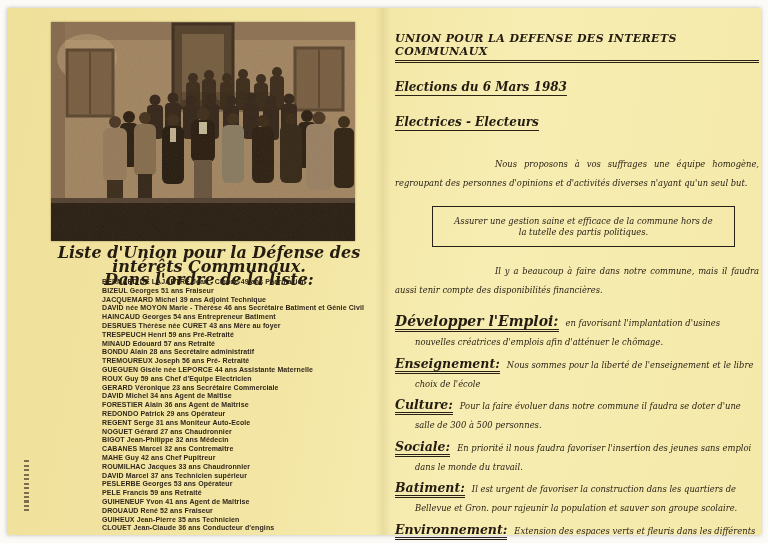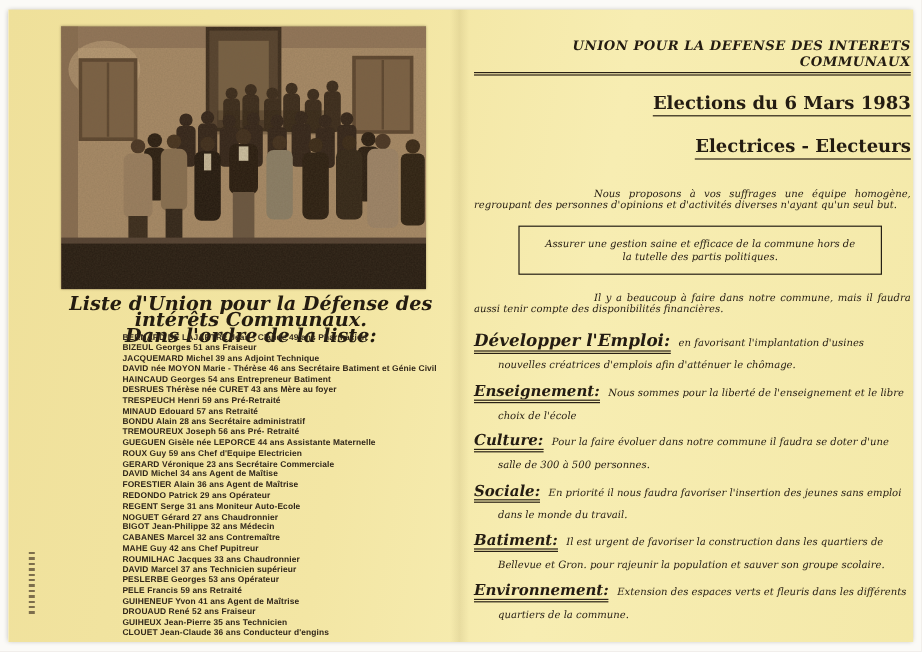--- a/index.html
+++ b/index.html
@@ -18,28 +18,28 @@
   .list-title{position:absolute;left:36px;top:238px;width:332px;text-align:center;
               font-style:italic;font-weight:bold;font-size:16px;line-height:13.5px;color:#241c10;}
   .cand-list{position:absolute;left:95px;top:270px;width:268px;
              font-family:"Liberation Sans",sans-serif;font-weight:bold;
              font-size:7px;line-height:8.8px;color:#31271a;letter-spacing:.1px;}
   .imprint{position:absolute;left:17px;top:452px;width:5px;height:54px;opacity:.75;
            background:repeating-linear-gradient(180deg,#564731 0 2px,transparent 2px 4.5px);}
 
   
   .front{position:absolute;left:388px;top:24px;width:364px;color:#241c12;}
-  .center{text-align:right;}
+  .center{text-align:left;}
   .main-title{display:inline-block;font-style:italic;font-weight:bold;font-size:11px;
               letter-spacing:.4px;border-bottom:3px double #2a2115;padding-bottom:2px;}
   .sub1{margin-top:13px;}
   .sub2{margin-top:15px;}
-  .sub-line{display:inline-block;font-weight:bold;font-size:15px;
+  .sub-line{display:inline-block;font-style:italic;font-weight:bold;font-size:12px;
             border-bottom:1.5px solid #2a2115;padding-bottom:1px;}
-  .body-text{font-style:italic;font-size:8.4px;line-height:9px;text-align:justify;}
+  .body-text{font-style:italic;font-size:8.4px;line-height:19px;text-align:justify;}
   .intro{margin-top:24px;text-indent:100px;}
   .boxed{margin:13px 24px 0 37px;border:1.6px solid #262016;padding:9px 20px 8px;
          text-align:center;font-style:italic;font-size:8.4px;line-height:11px;}
   .finances{margin-top:15px;text-indent:100px;}
   .sections{margin-top:11px;}
   .section{padding-left:20px;text-indent:-20px;margin-bottom:3.5px;}
   .sec-head{font-style:italic;font-weight:bold;font-size:12.5px;
             border-bottom:3px double #2a2115;padding-bottom:0px;margin-right:7px;}
   .sec-head.big{font-size:14px;text-align:right;}
   .sec-text{font-style:italic;font-size:8.4px;line-height:10.4px;}

